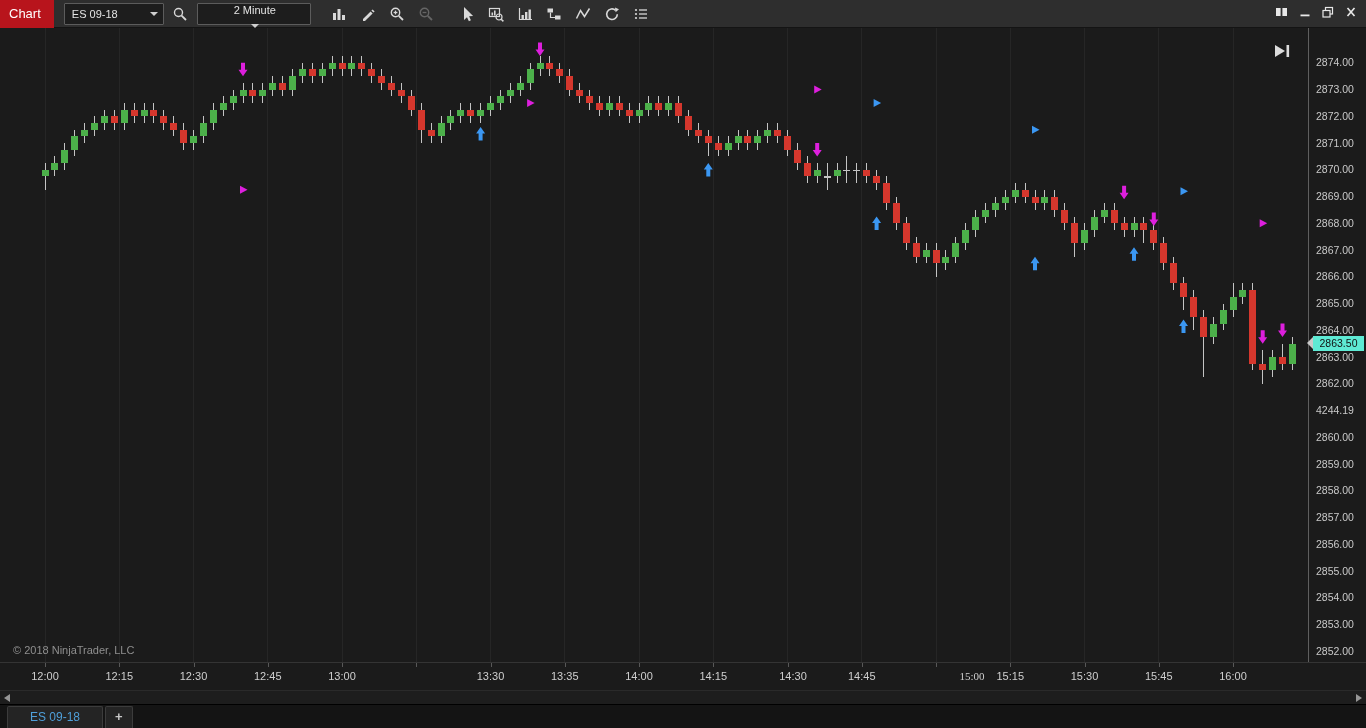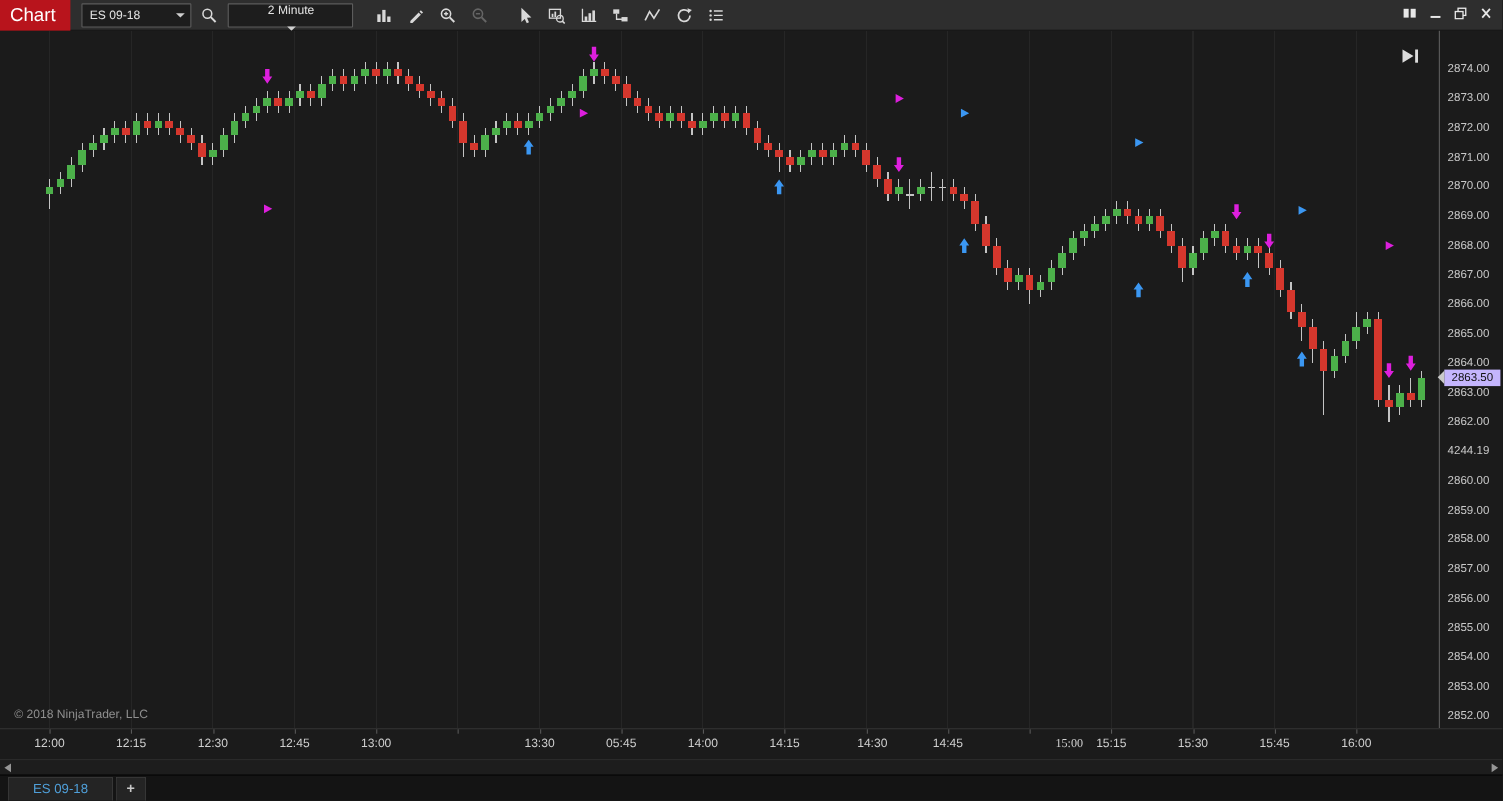--- a/index.html
+++ b/index.html
@@ -11,21 +11,21 @@
   }
   .window{width:1366px;height:728px;display:flex;flex-direction:column;}
 
   
   .toolbar{
     height:28px;flex:0 0 28px;background:#2e2e2e;border-bottom:1px solid #141414;
     display:flex;align-items:center;gap:4px;box-sizing:border-box;
   }
   .title-block{
     background:#b8141c;color:#fff;height:28px;line-height:28px;
-    padding:0 13px 0 9px;font-size:17px;margin-right:6px;flex:0 0 auto;
+    padding:0 13px 0 9px;font-size:13px;margin-right:6px;flex:0 0 auto;
   }
   .combo{
     height:20px;background:#1d1d1d;border:1px solid #5c5c5c;border-radius:1px;
     display:flex;align-items:center;justify-content:space-between;
     font-size:11px;color:#e3e3e3;padding:0 5px 0 7px;gap:8px;min-width:86px;cursor:default;
   }
   .chev{width:0;height:0;border-left:4px solid transparent;border-right:4px solid transparent;border-top:4px solid #cfcfcf;}
   .icon-btn{
     width:25px;height:24px;background:transparent;border:none;padding:0;margin:0;
     display:flex;align-items:center;justify-content:center;color:#d8d8d8;cursor:default;
@@ -48,21 +48,21 @@
     position:absolute;right:13px;top:15px;width:22px;height:18px;
     background:transparent;border:none;padding:0;color:#dcdcdc;cursor:default;
   }
   .price-axis{
     width:58px;flex:0 0 58px;position:relative;background:#1b1b1b;
     border-left:1px solid #5f5f5f;box-sizing:border-box;
   }
   .plabel{position:absolute;left:7px;font-size:10.5px;color:#c9c9c9;white-space:nowrap;}
   .price-tag{
     position:absolute;left:4px;right:2px;height:15px;line-height:15px;
-    background:#c4b5fd;color:#111;font-size:10.5px;text-align:center;z-index:2;
+    background:#5eead4;color:#111;font-size:10.5px;text-align:center;z-index:2;
   }
   .price-tag::before{
     content:"";position:absolute;left:-6px;top:1.5px;
     border-top:6px solid transparent;border-bottom:6px solid transparent;border-right:6px solid #c9c9c9;
   }
 
   
   .time-axis{height:28px;flex:0 0 28px;position:relative;background:#1b1b1b;border-top:1px solid #343434;box-sizing:border-box;}
   .tlabel{position:absolute;top:7px;transform:translateX(-50%);font-size:11px;color:#cfcfcf;}
   .ttick{position:absolute;top:0;width:1px;height:4px;background:#585858;}
@@ -604,21 +604,21 @@
       <div class="tlabel" style="left: 193.5px;">12:30</div>
       <div class="ttick" style="left: 267.75px;"></div>
       <div class="tlabel" style="left: 267.75px;">12:45</div>
       <div class="ttick" style="left: 342px;"></div>
       <div class="tlabel" style="left: 342px;">13:00</div>
       <div class="ttick" style="left: 416.25px;"></div>
       <div class="tlabel" style="left: 416.25px; margin-top: 20px;">13:15</div>
       <div class="ttick" style="left: 490.5px;"></div>
       <div class="tlabel" style="left: 490.5px;">13:30</div>
       <div class="ttick" style="left: 564.75px;"></div>
-      <div class="tlabel" style="left: 564.75px;">05:45</div>
+      <div class="tlabel" style="left: 564.75px;">13:35</div>
       <div class="ttick" style="left: 639px;"></div>
       <div class="tlabel" style="left: 639px;">14:00</div>
       <div class="ttick" style="left: 713.25px;"></div>
       <div class="tlabel" style="left: 713.25px;">14:15</div>
       <div class="ttick" style="left: 787.5px;"></div>
       <div class="tlabel" style="left: 793px;">14:30</div>
       <div class="ttick" style="left: 861.75px;"></div>
       <div class="tlabel" style="left: 861.75px;">14:45</div>
       <div class="ttick" style="left: 936px;"></div>
       <div class="tlabel" style="left: 972px; font-family: Liberation Serif, serif;">15:00</div>

